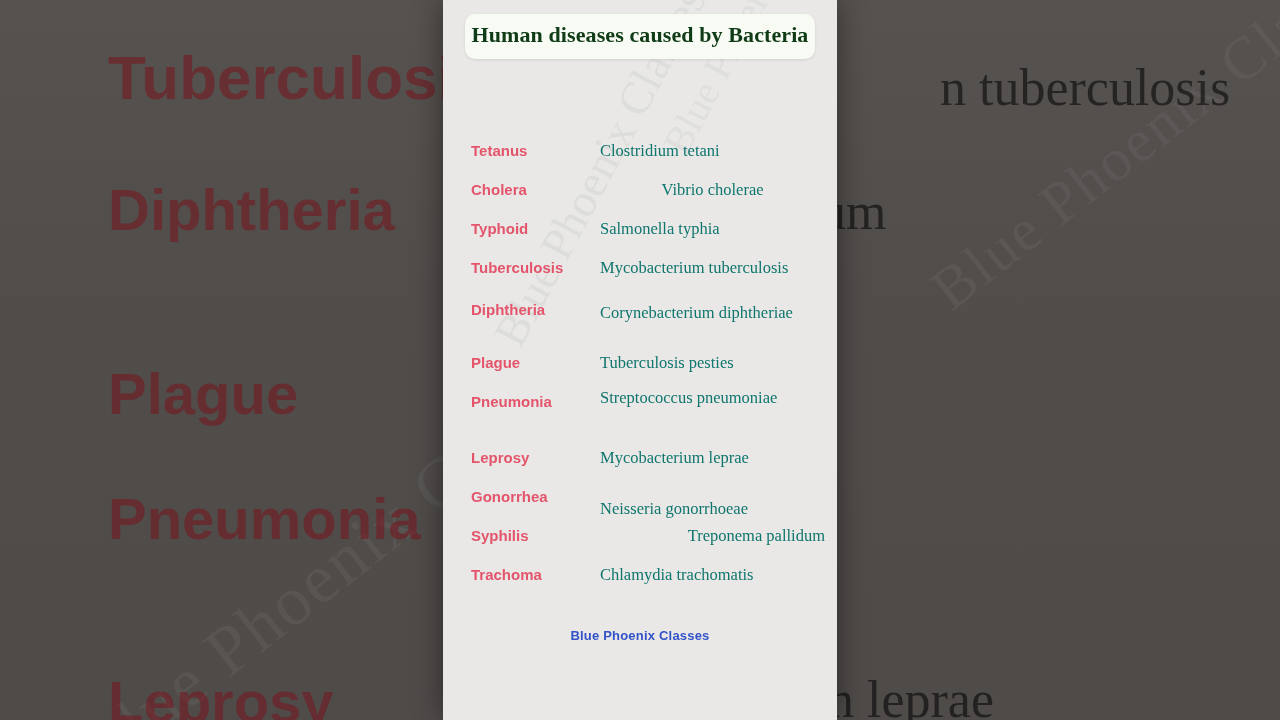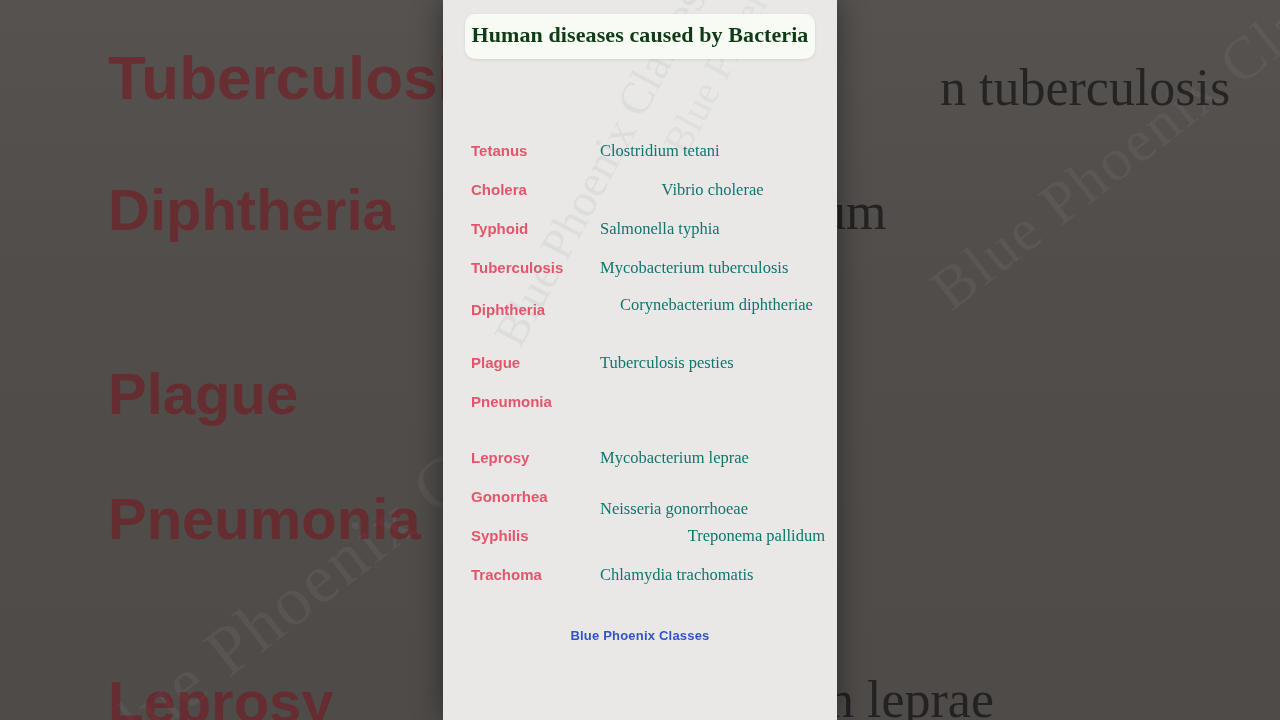--- a/index.html
+++ b/index.html
@@ -205,30 +205,31 @@
         <div class="bacteria-cell" style="top:9px;">Salmonella typhia</div>
       </div>
 
       <div class="row" style="height:38px;">
         <div class="disease-cell" style="top:10px;">Tuberculosis</div>
         <div class="bacteria-cell" style="top:9px;">Mycobacterium tuberculosis</div>
       </div>
 
       <div class="row" style="height:59px;">
         <div class="disease-cell" style="top:14px;">Diphtheria</div>
-        <div class="bacteria-cell" style="top:8px;margin-left:20px;">Corynebacterium  diphtheriae</div>
+        <div class="bacteria-cell" style="top:16px;">Corynebacterium  diphtheriae</div>
       </div>
 
       <div class="row" style="height:39px;">
         <div class="disease-cell" style="top:8px;">Plague</div>
         <div class="bacteria-cell" style="top:7px;">Tuberculosis pesties</div>
       </div>
 
       <div class="row" style="height:58px;">
         <div class="disease-cell" style="top:8px;">Pneumonia</div>
+        <div class="bacteria-cell" style="top:3px;">Streptococcus pneumoniae</div>
       </div>
 
       <div class="row" style="height:39px;">
         <div class="disease-cell" style="top:6px;">Leprosy</div>
         <div class="bacteria-cell" style="top:5px;">Mycobacterium leprae</div>
       </div>
 
       <div class="row" style="height:39px;">
         <div class="disease-cell" style="top:6px;">Gonorrhea</div>
         <div class="bacteria-cell" style="top:17px;">Neisseria gonorrhoeae</div>

